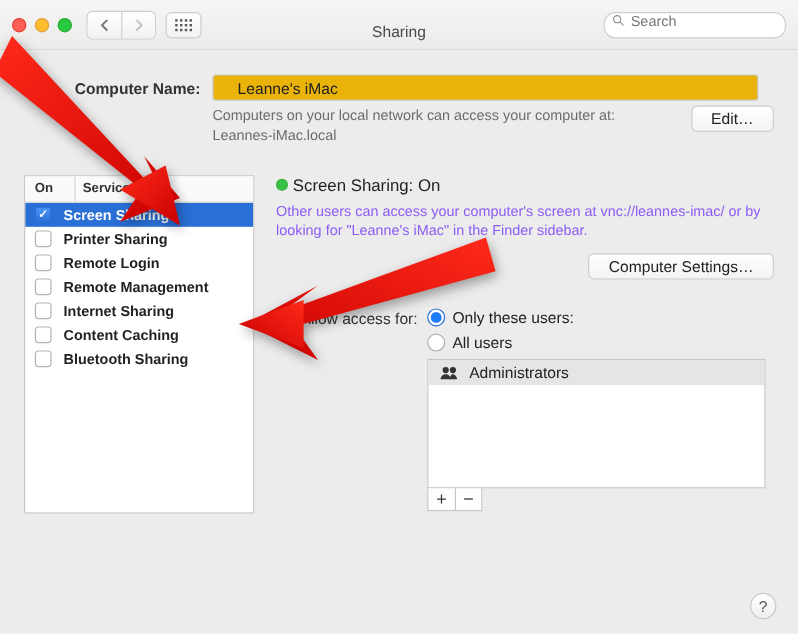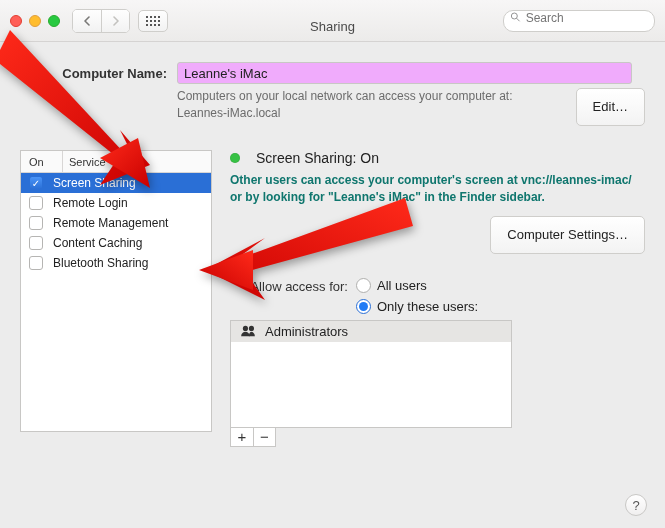--- a/index.html
+++ b/index.html
@@ -16,48 +16,48 @@
   .gridbtn { margin-left: 8px; width: 30px; height: 22px; border: 1px solid #cfcecb; border-radius: 5px; background: linear-gradient(#fefefe,#f2f2f2); display: flex; align-items: center; justify-content: center; }
   .gridicon { display: grid; grid-template-columns: repeat(4,2px); grid-template-rows: repeat(3,2px); gap: 2px; }
   .gridicon span { background: #555; width: 2px; height: 2px; }
   .title { position: absolute; left: 50%; transform: translateX(-50%); font-size: 13px; color: #4a4a4a; margin-top: 12px; }
   .search { margin-left: auto; width: 152px; height: 22px; border: 1px solid #cfcecb; border-radius: 10px; background: #fff; display: flex; align-items: flex-start; padding: 0 6px; gap: 5px; color: #8c8c8c; }
   .search svg { width: 12px; height: 12px; }
   .search input { border: none; outline: none; width: 100%; font-size: 12px; color: #333; background: transparent; }
   .content { padding: 16px 20px 10px 20px; background: #ececec; height: calc(100% - 42px); position: relative; }
   .row-name { display: flex; align-items: center; gap: 10px; margin: 4px 0 4px 27px; }
   .row-name label { width: 120px; text-align: right; color: #333; font-weight: bold; }
-  .row-name input { flex: 1; height: 22px; border: 1px solid #c8c7c5; border-radius: 3px; padding: 0 6px; background: #f0abfc; font-size: 13px; color: #222; max-width: 455px; }
+  .row-name input { flex: 1; height: 22px; border: 1px solid #c8c7c5; border-radius: 3px; padding: 0 20px; background: #eab308; font-size: 13px; color: #222; max-width: 455px; }
   .sub { margin-left: 157px; color: #6c6c6c; font-size: 12px; line-height: 1.4; display: flex; align-items: flex-start; gap: 20px; }
   .sub .txt { max-width: 400px; }
   .editbtn { margin-left: auto; }
-  .btn { height: 38px; border: 1px solid #cfcecb; border-radius: 5px; background: linear-gradient(#ffffff,#f3f3f3); padding: 0 16px; font-size: 13px; color: #222; display: inline-flex; align-items: center; justify-content: center; cursor: pointer; text-align: right; }
+  .btn { height: 22px; border: 1px solid #cfcecb; border-radius: 5px; background: linear-gradient(#ffffff,#f3f3f3); padding: 0 16px; font-size: 13px; color: #222; display: inline-flex; align-items: center; justify-content: center; cursor: pointer; text-align: right; }
   .main { display: flex; gap: 18px; margin-top: 24px; }
-  .services { width: 192px; border: 1px solid #c8c7c5; background: #fff; display: flex; flex-direction: column; height: 282px; }
+  .services { width: 192px; border: 1px solid #c8c7c5; background: #fff; display: flex; flex-direction: column; height: 282px; font-weight: bold; }
   .svc-head { display: flex; border-bottom: 1px solid #d8d6d5; height: 22px; align-items: stretch; font-size: 11px; color: #333; background: #fafafa; }
   .svc-head .col-on { width: 42px; display: flex; align-items: center; padding-left: 8px; border-right: 1px solid #d8d6d5; }
   .svc-head .col-svc { flex: 1; display: flex; align-items: center; padding-left: 6px; }
   .svc-body { flex: 1; overflow: auto; }
   .svc-row { display: flex; align-items: center; height: 20px; padding: 0 8px; gap: 10px; font-size: 12px; }
   .svc-row.selected { background: #2a6fd6; color: #fff; }
   .chk { width: 14px; height: 14px; border: 1px solid #b6b5b3; border-radius: 3px; background: #fff; display: inline-flex; align-items: center; justify-content: center; }
   .chk.on { background: linear-gradient(#4a94f7,#2a6fd6); border-color: #2a6fd6; color: #fff; font-size: 10px; }
   .detail { flex: 1; display: flex; flex-direction: column; }
-  .status { display: flex; align-items: center; gap: 16px; font-size: 14px; }
+  .status { display: flex; align-items: center; gap: 4px; font-size: 14px; }
   .statusdot { width: 10px; height: 10px; border-radius: 50%; background: #37c144; box-shadow: inset 0 0 1px rgba(0,0,0,0.3); }
-  .desc { margin-top: 6px; font-size: 12px; color: #0f766e; line-height: 1.4; max-width: 420px; font-weight: bold; }
+  .desc { margin-top: 6px; font-size: 12px; color: #8b5cf6; line-height: 1.4; max-width: 420px; }
   .compbtn { margin-top: 10px; align-self: flex-end; }
   .access { margin-top: 24px; display: flex; gap: 8px; }
   .access-label { width: 118px; text-align: right; padding-top: 1px; color: #333; font-size: 13px; }
   .radios { display: flex; flex-direction: column; gap: 6px; }
   .radio { display: flex; align-items: center; gap: 6px; font-size: 13px; }
   .rdot { width: 15px; height: 15px; border-radius: 50%; border: 1px solid #b0b0ae; background: #fff; display: inline-flex; align-items: center; justify-content: center; }
   .rdot.on { border-color: #2a6fd6; }
   .rdot .inner { width: 9px; height: 9px; border-radius: 50%; background: #1f7af5; }
-  .userlist { margin-top: 6px; width: 282px; }
+  .userlist { margin-top: 6px; margin-left: 126px; width: 282px; }
   .ul-box { height: 108px; border: 1px solid #c8c7c5; background: #fff; }
   .ul-row { display: flex; align-items: center; gap: 8px; padding: 3px 8px; background: #e6e5e3; font-size: 13px; }
   .ul-ctrl { display: flex; border: 1px solid #c8c7c5; border-top: none; width: fit-content; background: #fff; }
   .sq { width: 22px; height: 18px; display: flex; align-items: center; justify-content: center; font-size: 15px; color: #333; }
   .sq + .sq { border-left: 1px solid #c8c7c5; }
   .help { position: absolute; right: 18px; bottom: 12px; width: 22px; height: 22px; border-radius: 50%; border: 1px solid #c9c8c6; background: linear-gradient(#fff,#f0efef); display: flex; align-items: center; justify-content: center; color: #555; font-size: 13px; }
   .arrow { position: absolute; pointer-events: none; }
   .arrow svg { filter: drop-shadow(2px 4px 5px rgba(0,0,0,0.35)); }
 </style>
 </head>
@@ -126,25 +126,33 @@
         <div class="col-on">On</div>
         <div class="col-svc">Service</div>
       </div>
       <div class="svc-body" id="svc-body">
           <div class="svc-row selected">
             <span class="chk on">✓</span>
             <span>Screen Sharing</span>
           </div>
           <div class="svc-row">
             <span class="chk"></span>
+            <span>Printer Sharing</span>
+          </div>
+          <div class="svc-row">
+            <span class="chk"></span>
             <span>Remote Login</span>
           </div>
           <div class="svc-row">
             <span class="chk"></span>
             <span>Remote Management</span>
+          </div>
+          <div class="svc-row">
+            <span class="chk"></span>
+            <span>Internet Sharing</span>
           </div>
           <div class="svc-row">
             <span class="chk"></span>
             <span>Content Caching</span>
           </div>
           <div class="svc-row">
             <span class="chk"></span>
             <span>Bluetooth Sharing</span>
           </div>
         </div>
@@ -154,29 +162,29 @@
       <div class="status">
         <span class="statusdot"></span>
         <span>Screen Sharing: On</span>
       </div>
       <div class="desc">Other users can access your computer's screen at vnc://leannes-imac/ or by looking for "Leanne's iMac" in the Finder sidebar.</div>
       <div class="btn compbtn">Computer Settings…</div>
 
       <div class="access">
         <div class="access-label">Allow access for:</div>
         <div class="radios">
-          <label class="radio">
-            <span class="rdot"></span>
-            <span>All users</span>
-          </label>
           <label class="radio">
             <span class="rdot on">
                 <span class="inner"></span>
               </span>
             <span>Only these users:</span>
+          </label>
+          <label class="radio">
+            <span class="rdot"></span>
+            <span>All users</span>
           </label>
         </div>
       </div>
 
       <div class="userlist">
         <div class="ul-box">
           <div class="ul-row">
             <svg width="18" height="12" viewBox="0 0 20 14">
                 <circle cx="7" cy="4" r="3" fill="#333"></circle>
                 <path d="M2 13c0-3 2.5-5 5-5s5 2 5 5" fill="#333"></path>

